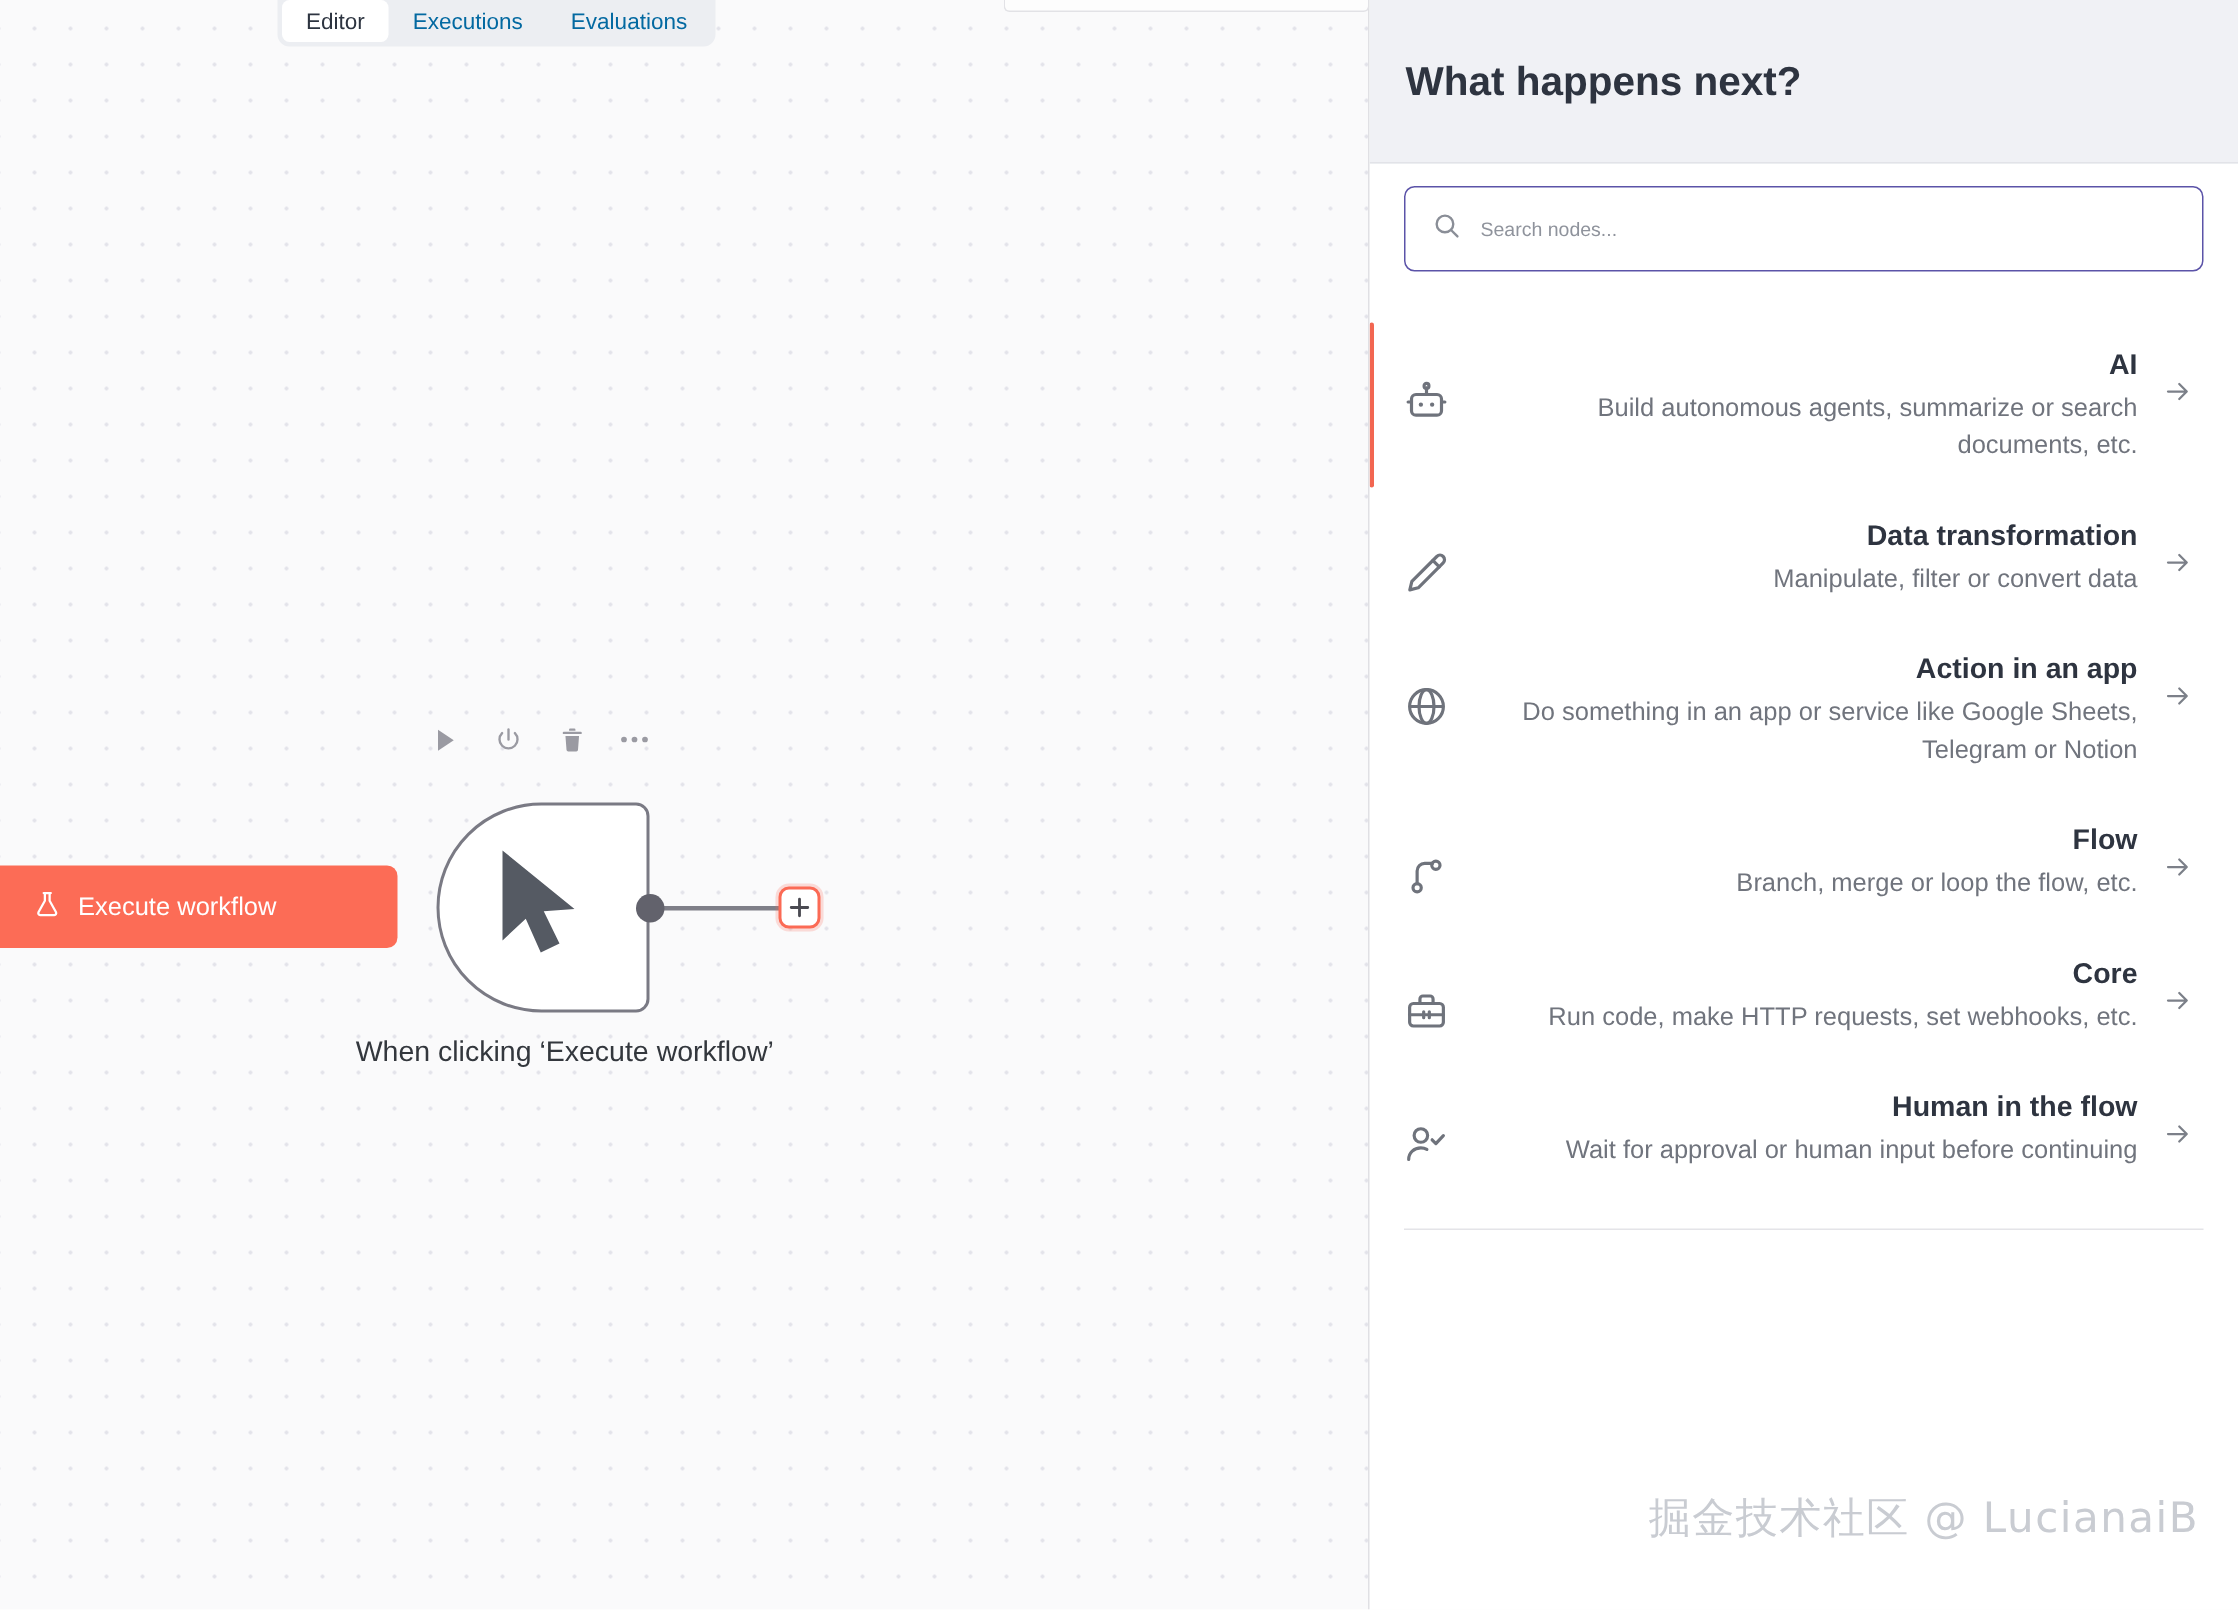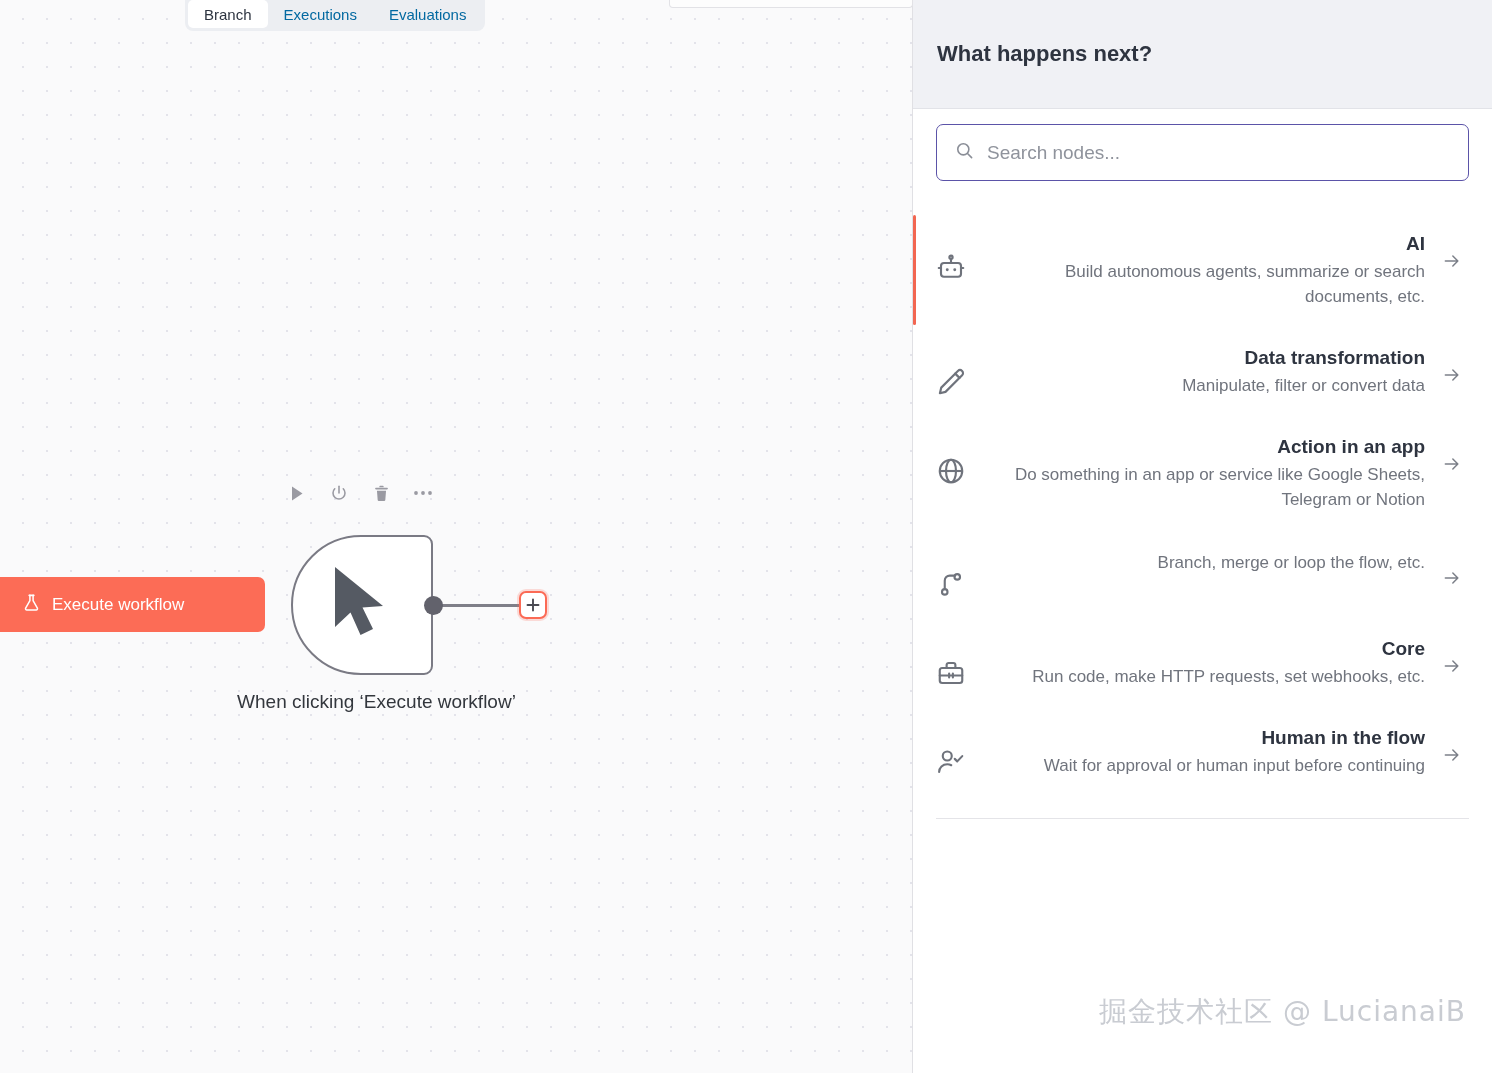--- a/index.html
+++ b/index.html
@@ -187,21 +187,21 @@
   .panel-header {
     height: 109px;
     background: #f0f1f5;
     border-bottom: 1px solid #e2e3e8;
     display: flex;
     align-items: center;
     padding: 0 24px;
     flex: none;
   }
   .panel-title {
-    font-size: 22px;
+    font-size: 27px;
     font-weight: bold;
     color: #2e3440;
   }
   .panel-body {
     flex: 1;
     padding: 0 23px;
     overflow: hidden;
     position: relative;
   }
   .search-wrap {
@@ -213,21 +213,21 @@
     align-items: center;
     padding: 0 18px;
     gap: 13px;
     background: #fff;
   }
   .search-wrap svg { flex: none; }
   .search-input {
     border: none;
     outline: none;
     flex: 1;
-    font-size: 19px;
+    font-size: 13px;
     color: #2e3440;
     font-family: inherit;
     background: transparent;
   }
   .search-input::placeholder { color: #8f939c; }
 
   .cat-list { margin-top: 32px; text-align: right; }
 
   .cat-row {
     position: relative;
@@ -296,21 +296,21 @@
   }
 </style>
 </head>
 <body>
 
 <div id="app">
 
   <div class="canvas">
 
     <div class="tabbar">
-      <div class="tab active">Branch</div>
+      <div class="tab active">Editor</div>
       <div class="tab">Executions</div>
       <div class="tab">Evaluations</div>
     </div>
 
     <div class="topright-bar"></div>
 
     <button class="execute-btn">
       <span>
         <svg width="19" height="21" viewBox="0 0 24 24" fill="none" stroke="#ffffff" stroke-width="1.9" stroke-linecap="round" stroke-linejoin="round">
           <path d="M9 3h6"></path>
@@ -454,20 +454,21 @@
         <div class="cat-row">
 
           <div class="cat-icon">
             <svg width="30" height="30" viewBox="0 0 24 24" fill="none" stroke="#6f737c" stroke-width="1.7" stroke-linecap="round" stroke-linejoin="round">
               <circle cx="7" cy="17.5" r="2.2"></circle>
               <circle cx="17" cy="5.5" r="2.2"></circle>
               <path d="M7 15.3V8.5a4 4 0 0 1 4-4h4.2"></path>
             </svg>
           </div>
           <div class="cat-text">
+            <div class="cat-title">Flow</div>
             <div class="cat-desc">Branch, merge or loop the flow, etc.</div>
           </div>
           <div class="cat-arrow">
             <svg width="22" height="20" viewBox="0 0 24 24" fill="none" stroke="#7c8089" stroke-width="1.8" stroke-linecap="round" stroke-linejoin="round">
               <path d="M4 12h15M13 6l6 6-6 6"></path>
             </svg>
           </div>
         </div>
 
         <div class="cat-row">

